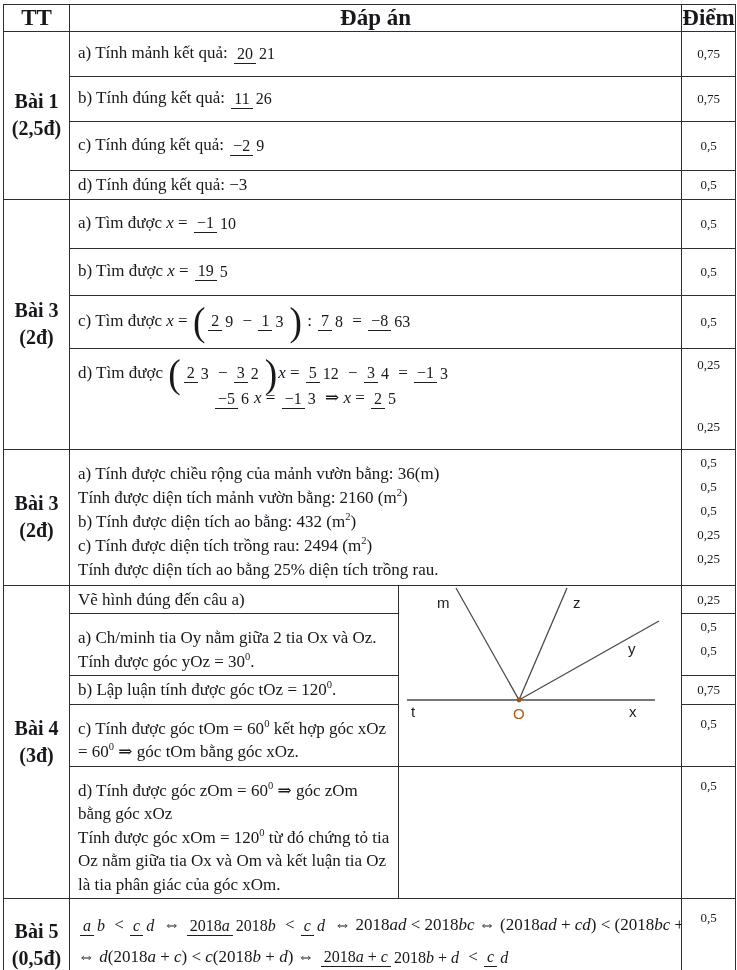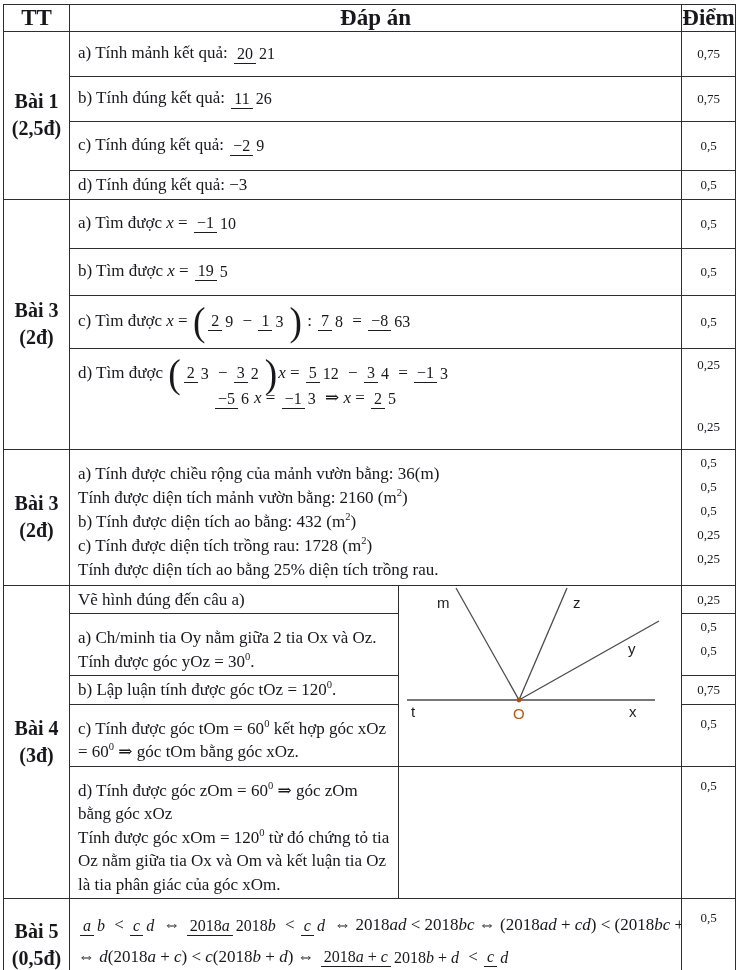--- a/index.html
+++ b/index.html
@@ -212,21 +212,21 @@
         </tr>
         <tr class="section-start" style="height: 122px;">
           <td class="tt-cell" rowspan="1">
             <div>Bài 3</div>
             <div>(2đ)</div>
           </td>
           <td class="content-cell vtop even" colspan="2">
             <div class="line"><span>a) Tính được chiều rộng của mảnh vườn bằng: 36(m)</span></div>
             <div class="line"><span>Tính được diện tích mảnh vườn bằng: 2160 (m</span><sup class="mexp">2</sup><span>)</span></div>
             <div class="line"><span>b) Tính được diện tích ao bằng: 432 (m</span><sup class="mexp">2</sup><span>)</span></div>
-            <div class="line"><span>c) Tính được diện tích trồng rau: 1728 (m</span><sup class="mexp">2</sup><span>)</span></div>
+            <div class="line"><span>c) Tính được diện tích trồng rau: 2494 (m</span><sup class="mexp">2</sup><span>)</span></div>
             <div class="line"><span>Tính được diện tích ao bằng 25% diện tích trồng rau.</span></div>
           </td>
           <td class="points-cell pl-lines">
             <div class="points-inner">
               <div class="pt">0,5</div>
               <div class="pt">0,5</div>
               <div class="pt">0,5</div>
               <div class="pt">0,25</div>
               <div class="pt">0,25</div>
             </div>

